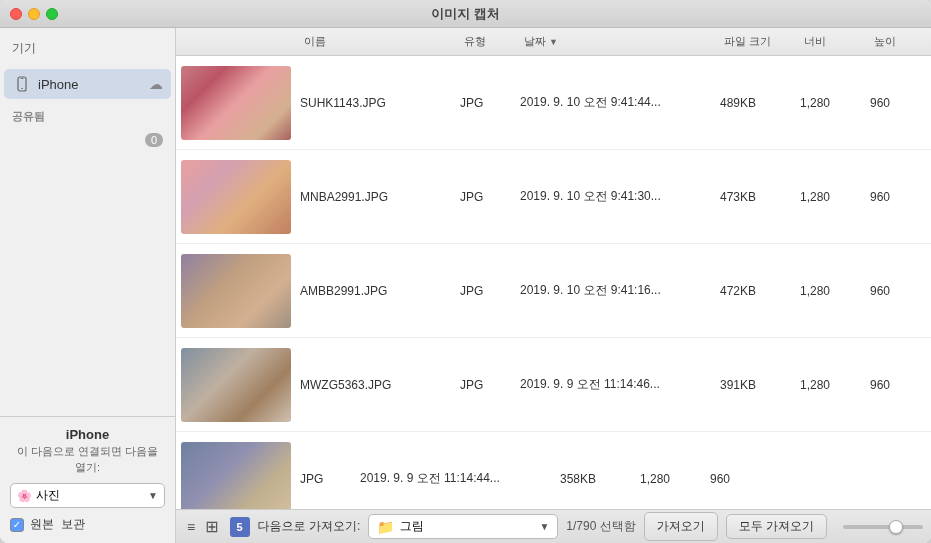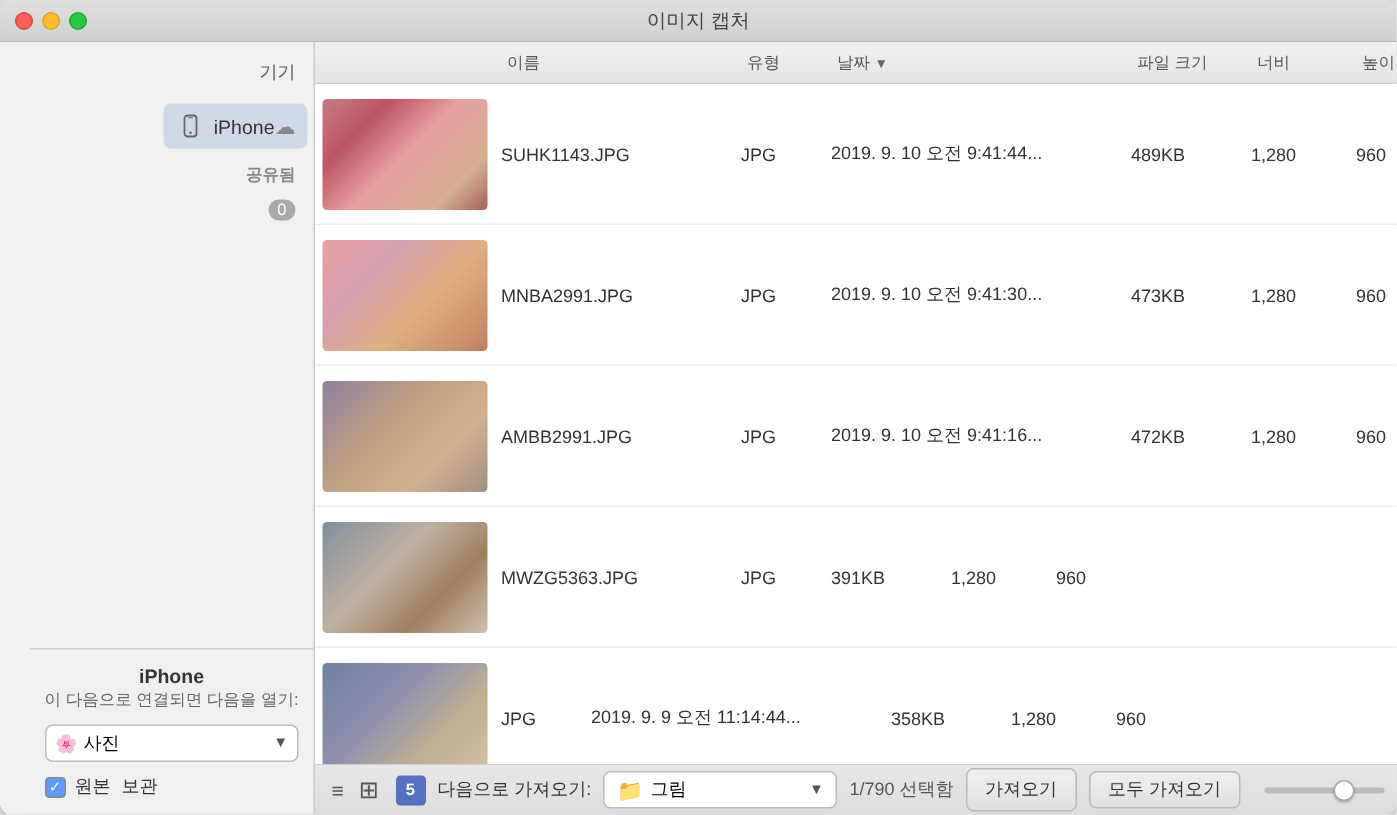--- a/index.html
+++ b/index.html
@@ -40,36 +40,35 @@
       width: 12px;
       height: 12px;
       border-radius: 50%;
     }
     .tl-close { background: #ff5f57; border: 1px solid #e0443e; }
     .tl-min { background: #ffbd2e; border: 1px solid #dea123; }
     .tl-max { background: #28c940; border: 1px solid #1aab29; }
     .titlebar-title {
       font-size: 13px;
       color: #444;
-      font-weight: 400;
+      font-weight: 700;
       text-align: center;
     }
     .main-content {
       display: flex;
       flex: 1;
       overflow: hidden;
     }
     .sidebar {
-      width: 210px;
+      width: 176px;
       background: #f0f0f0;
       border-right: 1px solid #ccc;
       display: flex;
       flex-direction: column;
       flex-shrink: 0;
-      align-items: flex-end;
     }
     .sidebar-nav {
       padding: 8px 10px 4px 10px;
     }
     .sidebar-item {
       display: flex;
       align-items: center;
       padding: 5px 8px;
       border-radius: 5px;
       margin: 2px 4px;
@@ -494,20 +493,21 @@
           <div class="cell col-width">1,280</div>
           <div class="cell col-height">960</div>
         </div>
 
         <div class="table-row">
           <div class="thumbnail-cell">
             <div class="thumbnail thumb-4"></div>
           </div>
           <div class="cell col-name">MWZG5363.JPG</div>
           <div class="cell col-type">JPG</div>
+          <div class="cell col-date">2019. 9. 9 오전 11:14:46...</div>
           <div class="cell col-size">391KB</div>
           <div class="cell col-width">1,280</div>
           <div class="cell col-height">960</div>
         </div>
 
         <div class="table-row">
           <div class="thumbnail-cell">
             <div class="thumbnail thumb-5"></div>
           </div>
           <div class="cell col-type">JPG</div>

